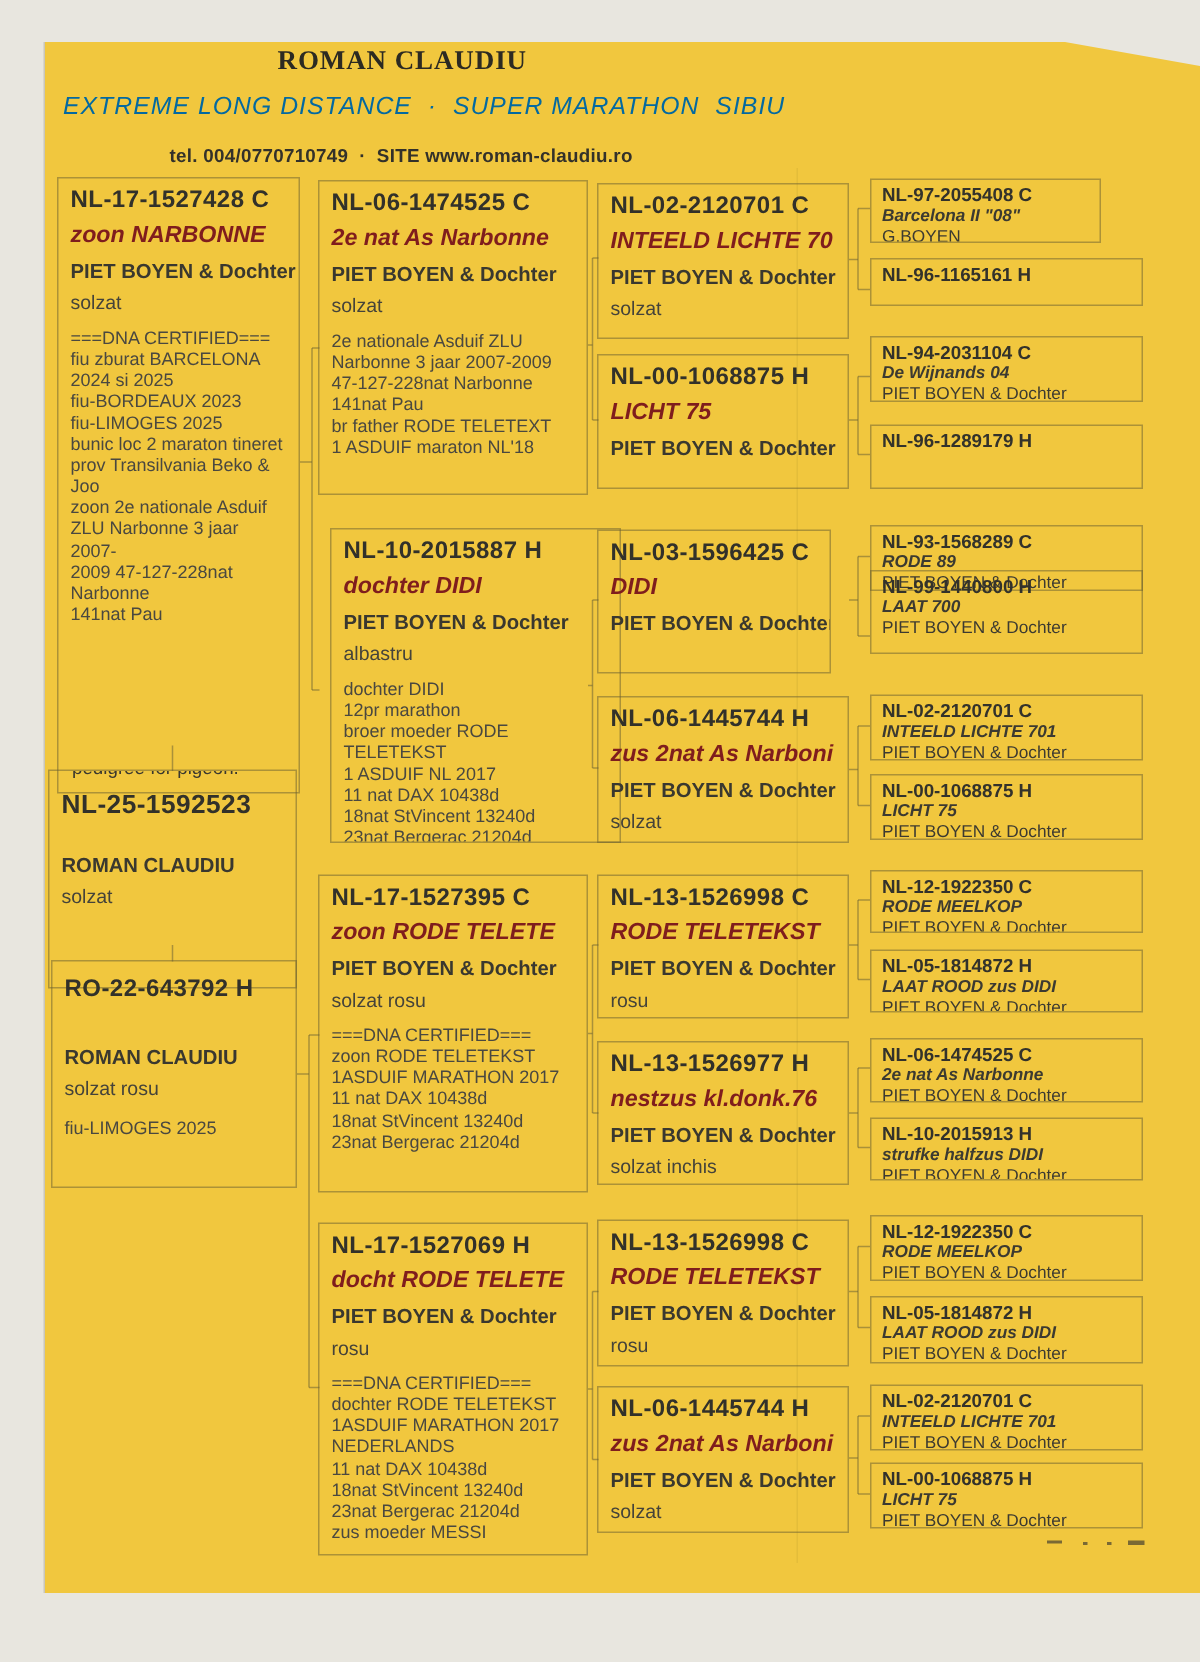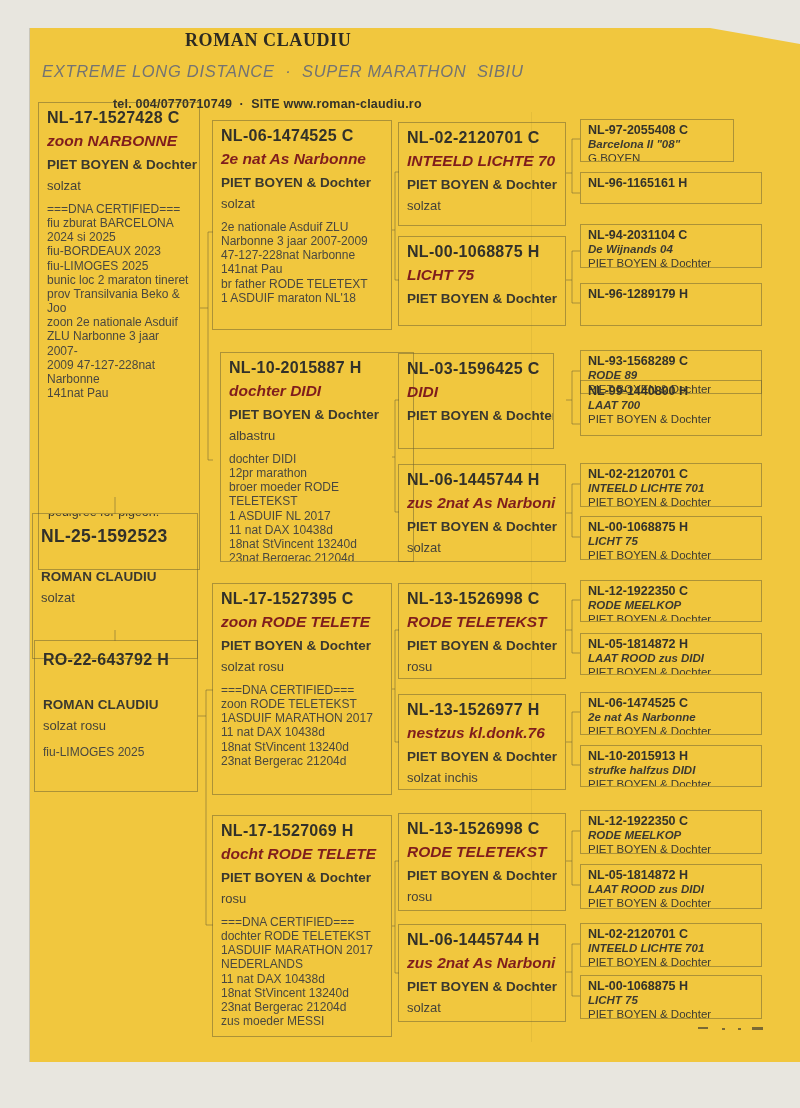--- a/index.html
+++ b/index.html
@@ -15,21 +15,21 @@
   }
   .paper-edge{position:absolute;left:29px;top:28px;width:1px;height:1034px;background:#c9c6ba}
   .crease{position:absolute;left:531px;top:112px;width:1px;height:930px;background:rgba(60,50,10,.07)}
   .hdr-title{
     position:absolute;left:185px;top:30px;
     font-family:"Liberation Serif",serif;font-size:18px;font-weight:bold;
     color:#2c2a22;letter-spacing:.6px;white-space:pre;
   }
   .hdr-sub{
     position:absolute;left:42px;top:62px;
-    font-size:16.5px;font-style:italic;color:#737373;letter-spacing:.7px;white-space:pre;
+    font-size:16.5px;font-style:italic;color:#0369a1;letter-spacing:.7px;white-space:pre;
   }
   .hdr-contact{
     position:absolute;left:113px;top:97px;
     font-size:12.5px;font-weight:bold;color:#33312a;letter-spacing:.2px;white-space:pre;
   }
   .box{
     position:absolute;box-sizing:border-box;overflow:hidden;
     border:1px solid rgba(104,94,48,.5);
     padding:6px 8px;
   }
@@ -119,21 +119,21 @@
       <line x1="572" y1="831" x2="572" y2="885"></line>
       <line x1="572" y1="831" x2="580" y2="831"></line>
       <line x1="572" y1="885" x2="580" y2="885"></line>
     <line x1="566" y1="972" x2="572" y2="972"></line>
       <line x1="572" y1="944" x2="572" y2="996"></line>
       <line x1="572" y1="944" x2="580" y2="944"></line>
       <line x1="572" y1="996" x2="580" y2="996"></line>
   </g>
 </svg>
 
-<div class="box" style="left:38px;top:102px;width:162px;height:468px">
+<div class="box" style="left:38px;top:118px;width:162px;height:411px">
   <div class="ring">NL-17-1527428 C</div>
   <div class="name">zoon NARBONNE</div>
   <div class="owner">PIET BOYEN &amp; Dochter</div>
   <div class="colorline">solzat</div>
   <div class="details">===DNA CERTIFIED===
 fiu zburat BARCELONA
 2024 si 2025
 fiu-BORDEAUX 2023
 fiu-LIMOGES 2025
 bunic loc 2 maraton tineret

